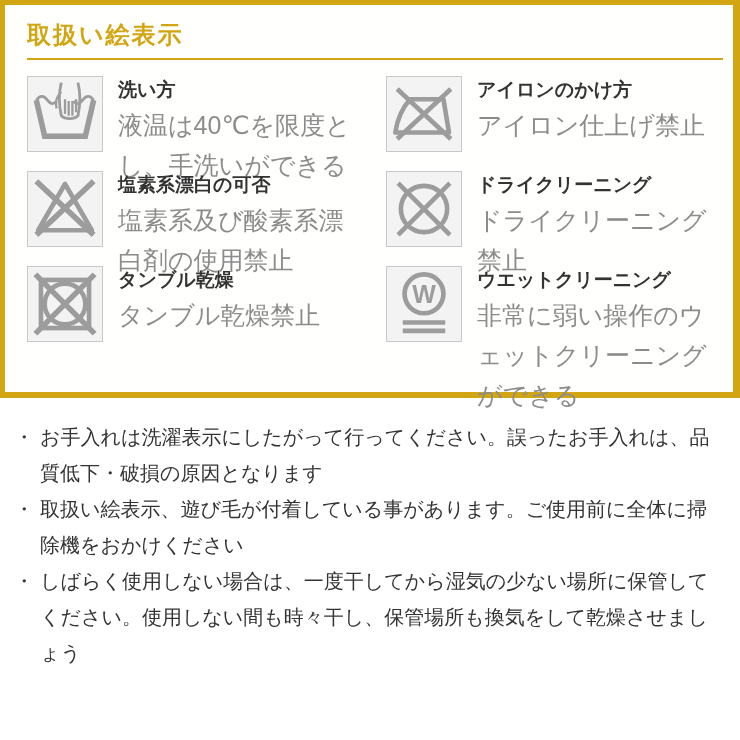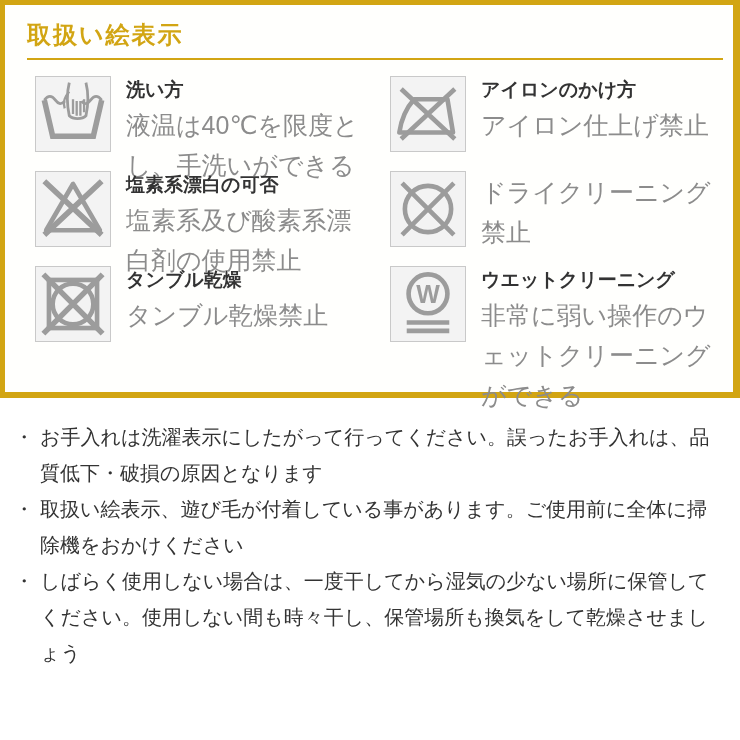--- a/index.html
+++ b/index.html
@@ -35,21 +35,21 @@
     letter-spacing: 2px;
     color: var(--accent);
   }
   .title-rule {
     height: 0;
     margin: 7px 10px 0 22px;
     border-bottom: 2px solid var(--accent);
   }
   .panel-body {
     display: flex;
-    padding: 16px 12px 0 30px;
+    padding: 16px 12px 0 22px;
     gap: 24px;
   }
   .col { flex: 1 1 0; min-width: 0; }
   .care-row { display: flex; gap: 15px; height: 95px; align-items: flex-start; }
   .care-row:last-child { height: auto; }
   .sym {
     flex: none;
     width: 76px; height: 76px;
     background: var(--icon-bg);
     border: 1px solid var(--icon-border);
@@ -154,20 +154,21 @@
       </div>
 
       <div class="care-row">
         <div class="sym">
           <svg width="74" height="74" viewBox="0 0 80 80" fill="none" stroke="currentColor">
             <circle cx="40" cy="40" r="25" stroke-width="5"></circle>
             <path d="M12 12 L68 68 M68 12 L12 68" stroke-width="5"></path>
           </svg>
         </div>
         <div class="row-text">
+          <div class="row-title">ドライクリーニング</div>
           <div class="row-desc">ドライクリーニング禁止</div>
         </div>
       </div>
 
       <div class="care-row">
         <div class="sym">
           <svg width="74" height="74" viewBox="0 0 80 80" fill="none" stroke="currentColor">
             <circle cx="40" cy="29" r="21" stroke-width="5"></circle>
             <text x="40" y="39" text-anchor="middle" font-size="27" font-weight="bold" fill="currentColor" stroke="none">W</text>
             <path d="M17 60 H63" stroke-width="5"></path>

